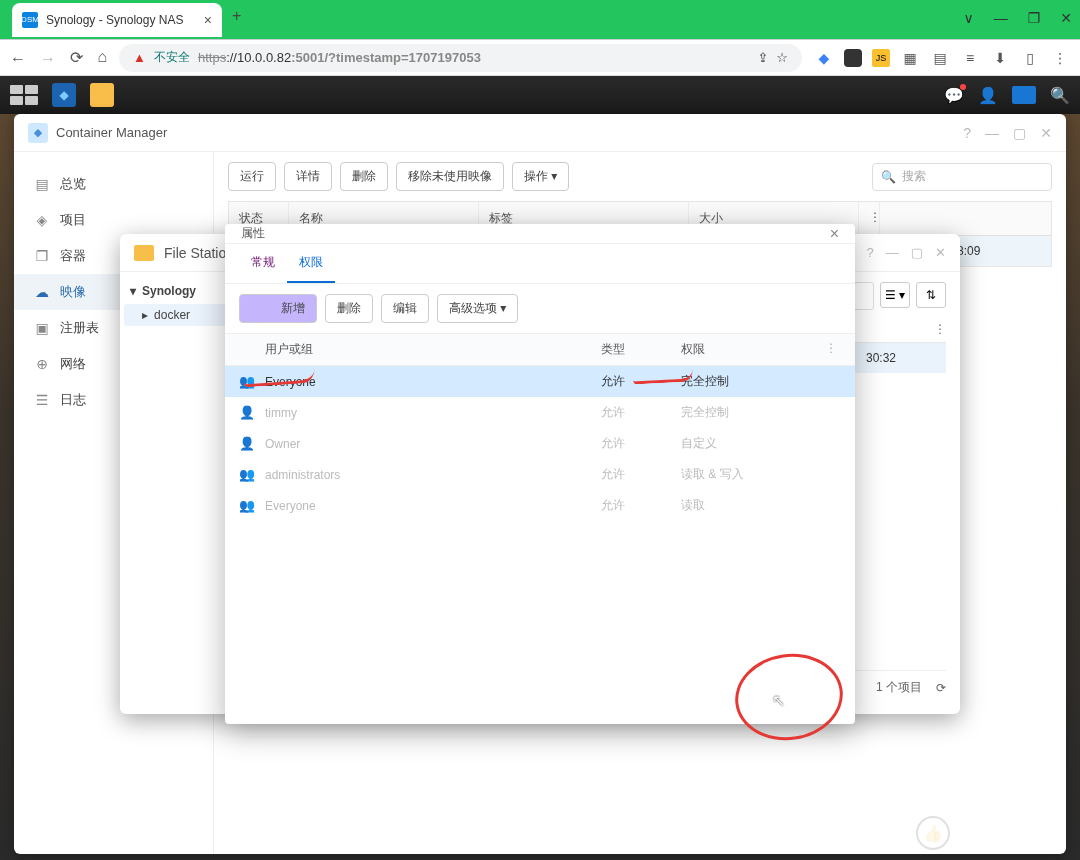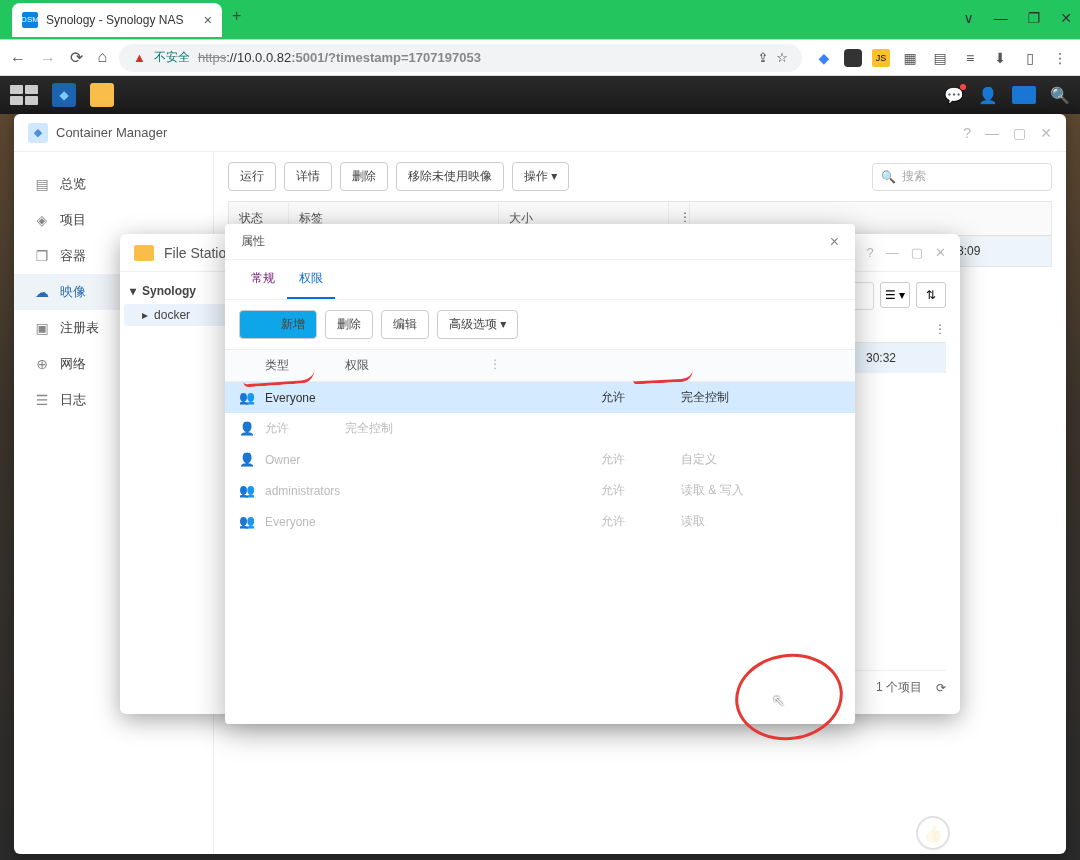--- a/index.html
+++ b/index.html
@@ -70,27 +70,27 @@
 .tree-child { display: flex; align-items: center; gap: 6px; padding: 4px 6px 4px 18px; background: #eaf2fb; border-radius: 3px; margin-top: 2px; }
 .fs-main { flex: 1; display: flex; flex-direction: column; padding: 10px 14px; }
 .fs-list-head { display: flex; border-bottom: 1px solid #e6e6e6; font-size: 12px; color: #666; padding: 6px 0; }
 .fs-list-row { display: flex; font-size: 12px; color: #333; background: #eaf3fb; padding: 8px 0; }
 .fs-footer { margin-top: auto; display: flex; align-items: center; justify-content: flex-end; gap: 14px; font-size: 12px; color: #666; padding: 8px 0; border-top: 1px solid #eee; }
 .fs-view-toggle { display:flex; gap:6px; margin-left:auto; }
 .tgl { width:30px;height:26px;border:1px solid #ccc;border-radius:3px;display:flex;align-items:center;justify-content:center;font-size:12px; }
 
 
 .prop-dialog { position: absolute; left: 225px; top: 110px; width: 630px; height: 500px; background: #fff; border-radius: 4px; box-shadow: 0 8px 30px rgba(0,0,0,.3); display: flex; flex-direction: column; z-index: 50; }
-.prop-tb { height: 36px; display: flex; align-items: center; padding: 0 16px; font-size: 12px; color: #555; border-bottom: 1px solid #f0f0f0; }
+.prop-tb { height: 20px; display: flex; align-items: center; padding: 0 16px; font-size: 12px; color: #555; border-bottom: 1px solid #f0f0f0; }
 .prop-close { margin-left: auto; color: #888; font-size: 16px; cursor: pointer; }
 .prop-tabs { display: flex; padding: 0 14px; border-bottom: 1px solid #eee; }
 .prop-tab { padding: 10px 12px; font-size: 12px; color: #701a75; cursor: pointer; }
 .prop-tab.active { color: #0a6cd6; border-bottom: 2px solid #0a6cd6; }
 .prop-actions { display: flex; gap: 8px; padding: 10px 14px; }
-.btn-pressed { background: #0ea5e9; padding-left: 41px; }
+.btn-pressed { background: #c4b5fd; padding-left: 41px; }
 .perm-head { display: flex; font-size: 12px; color: #555; background: #fafbfc; border-top: 1px solid #eee; border-bottom: 1px solid #eee; padding: 7px 14px; }
 .perm-row { display: flex; align-items: center; font-size: 12px; padding: 7px 14px; }
 .perm-row.sel { background: #d3eaff; color: #333; }
 .perm-row.dim { color: #bbb; }
 .usr-ico { width: 16px; margin-right: 10px; color: #888; font-size: 13px; }
 .perm-row.sel .usr-ico { color: #555; }
 .col-user { flex: 1; }
 .col-type { width: 80px; }
 .col-perm { width: 140px; }
 .perm-kebab { width: 20px; text-align: center; color: #aaa; }
@@ -224,20 +224,21 @@
           <button class="btn">删除</button>
           <button class="btn">移除未使用映像</button>
           <button class="btn">操作 ▾</button>
           <div class="search-box">
             <span>🔍</span>
             <span>搜索</span>
           </div>
         </div>
         <div class="cm-table-head">
           <div class="cm-th" style="width:60px">状态</div>
+          <div class="cm-th" style="width:190px">名称</div>
           <div class="cm-th" style="width:210px">标签</div>
           <div class="cm-th" style="width:170px">大小</div>
           <div class="cm-th" style="width:20px;text-align:center">⋮</div>
         </div>
         <div class="cm-row">
           <div class="cm-td" style="width:60px"></div>
           <div class="cm-td" style="width:190px"></div>
           <div class="cm-td" style="width:210px"></div>
           <div class="cm-td" style="width:170px"></div>
           <div class="cm-td" style="flex:1">2024-02-04 04:28:09</div>
@@ -303,33 +304,35 @@
       <div class="prop-tab active">权限</div>
     </div>
     <div class="prop-actions">
       <button class="btn btn-pressed">新增</button>
       <button class="btn">删除</button>
       <button class="btn">编辑</button>
       <button class="btn">高级选项 ▾</button>
     </div>
     <div class="perm-head">
       <div style="width:26px"></div>
+      <div class="col-user">用户或组</div>
       <div class="col-type">类型</div>
       <div class="col-perm">权限</div>
       <div class="perm-kebab">⋮</div>
     </div>
     <div class="perm-row sel">
       <span class="usr-ico">👥</span>
       <div class="col-user">Everyone</div>
       <div class="col-type">允许</div>
       <div class="col-perm">完全控制</div>
       <div class="perm-kebab"></div>
     </div>
     <div class="perm-row dim">
       <span class="usr-ico">👤</span>
+      <div class="col-user">timmy</div>
       <div class="col-type">允许</div>
       <div class="col-perm">完全控制</div>
       <div class="perm-kebab"></div>
     </div>
     <div class="perm-row dim">
       <span class="usr-ico">👤</span>
       <div class="col-user">Owner</div>
       <div class="col-type">允许</div>
       <div class="col-perm">自定义</div>
       <div class="perm-kebab"></div>

